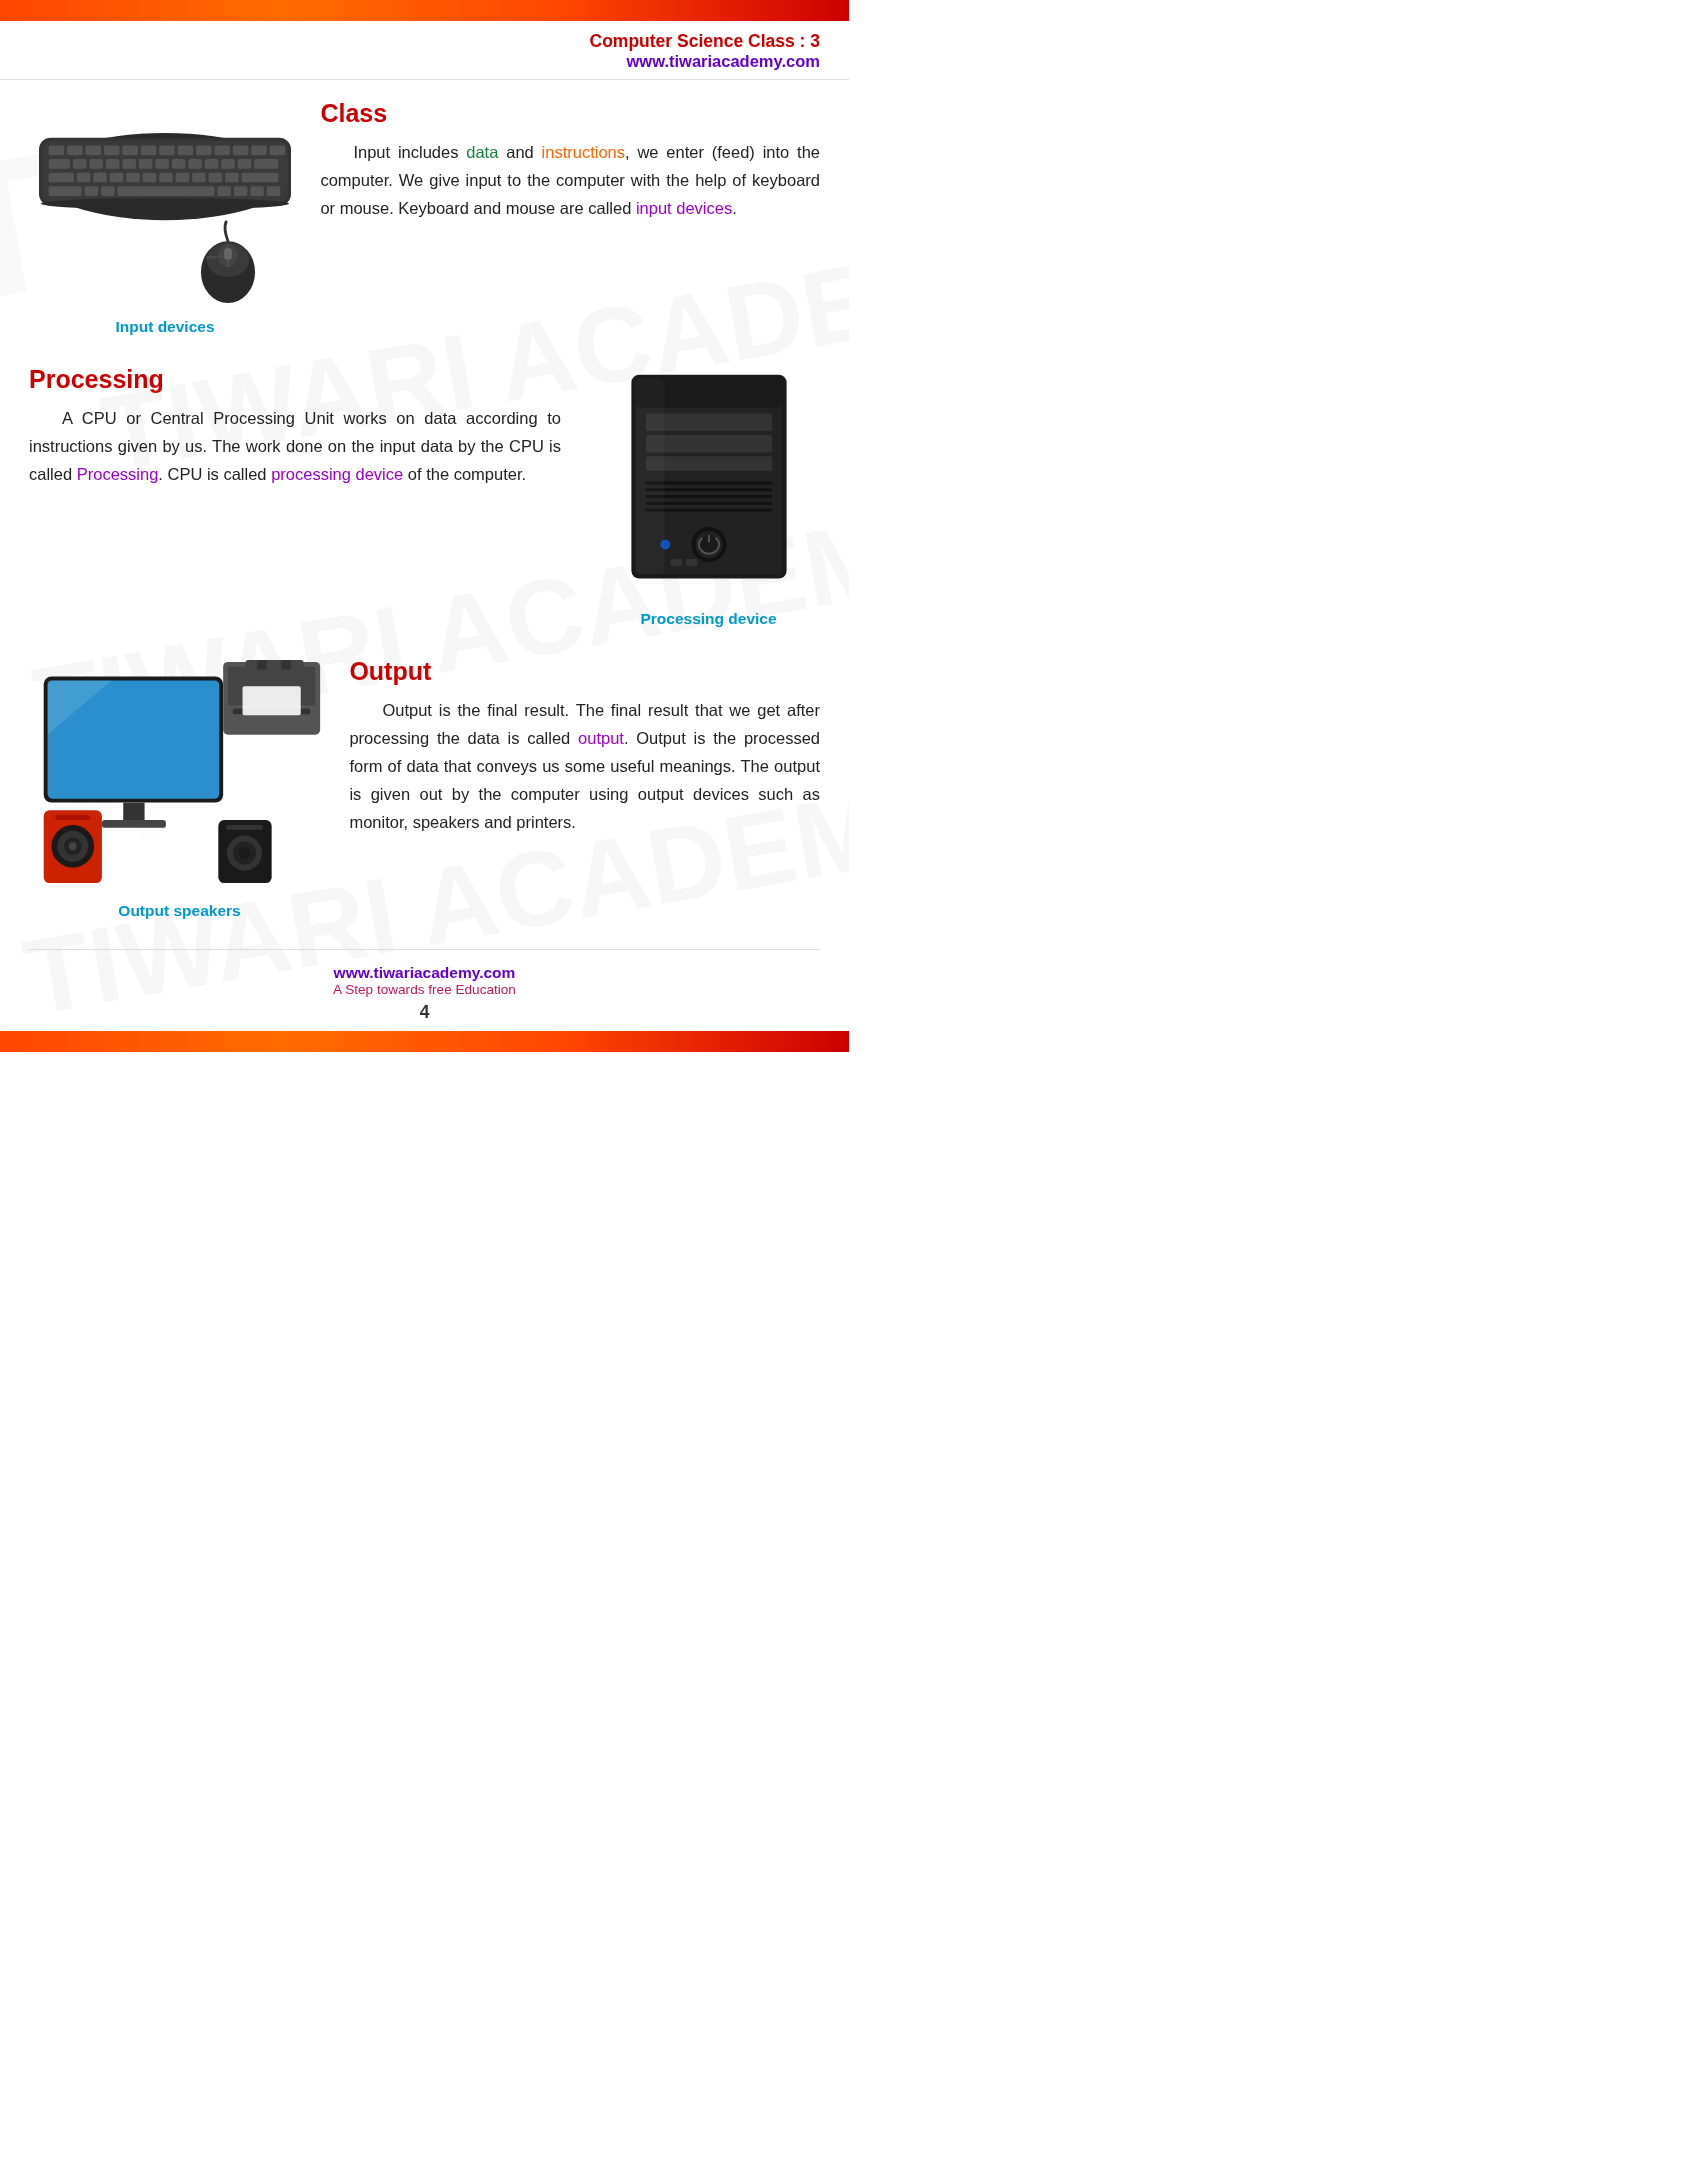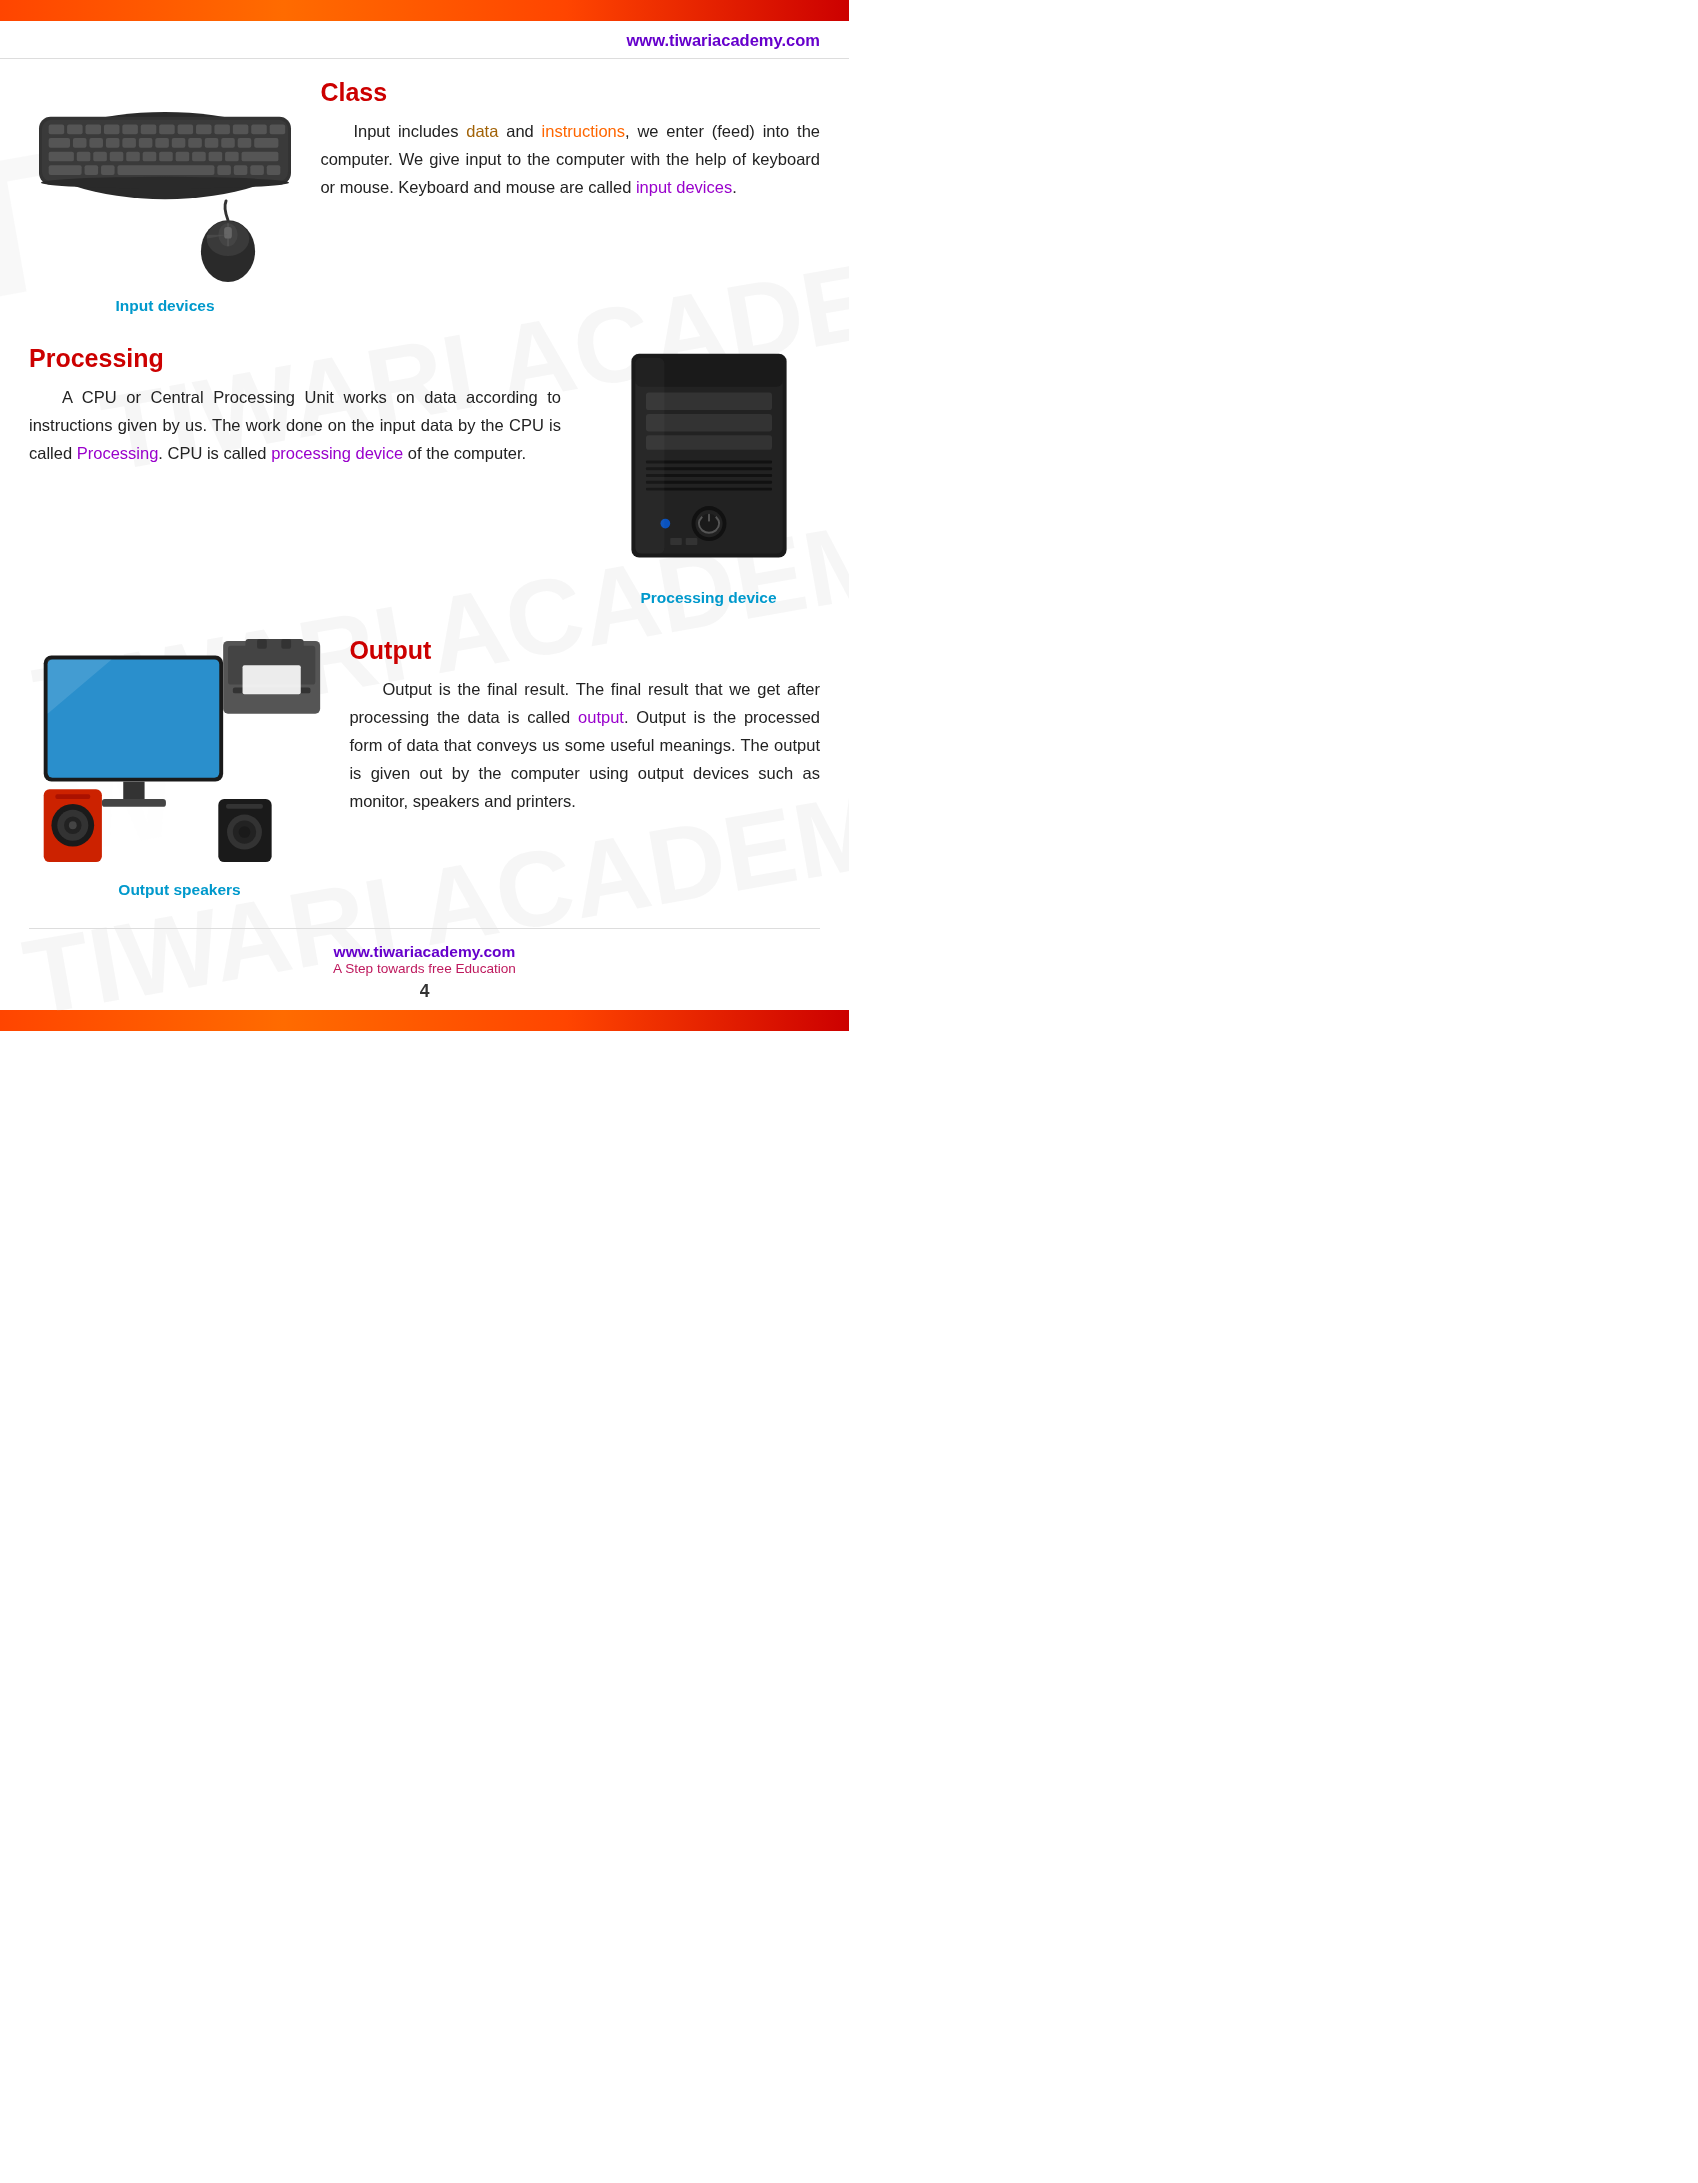--- a/index.html
+++ b/index.html
@@ -97,21 +97,21 @@
     }
 
     .section-body {
       font-size: 16.5px;
       line-height: 1.7;
       color: #222;
       text-align: justify;
     }
 
     .highlight-pink {
-      color: #a16207;
+      color: #15803d;
       font-weight: normal;
     }
 
     .highlight-orange {
       color: #ff6600;
       font-weight: normal;
     }
 
     .highlight-purple {
       color: #9900cc;
@@ -192,20 +192,21 @@
     .indented {
       text-indent: 2em;
     }
   </style>
 </head>
 <body>
 
 <div class="top-border"></div>
 
 <div class="header">
+  <div class="header-line1">Computer Science Class : 3</div>
   <div class="header-line2">www.tiwariacademy.com</div>
 </div>
 
 <div class="watermark">
   <span class="watermark-text" style="top: 116px; left: -58px; font-size: 194px; opacity: 0.07; color: #aaa;">T</span>
   <span class="watermark-text" style="top: 291px; left: 97px; font-size: 107px;">TIWARI ACADEMY</span>
   <span class="watermark-text" style="top: 563px; left: 29px; font-size: 107px;">TIWARI ACADEMY</span>
   <span class="watermark-text" style="top: 728px; left: 58px; font-size: 126px; opacity:0.08;">W</span>
   <span class="watermark-text" style="top: 835px; left: 19.4px; font-size: 107px;">TIWARI ACADEMY</span>
 </div>

